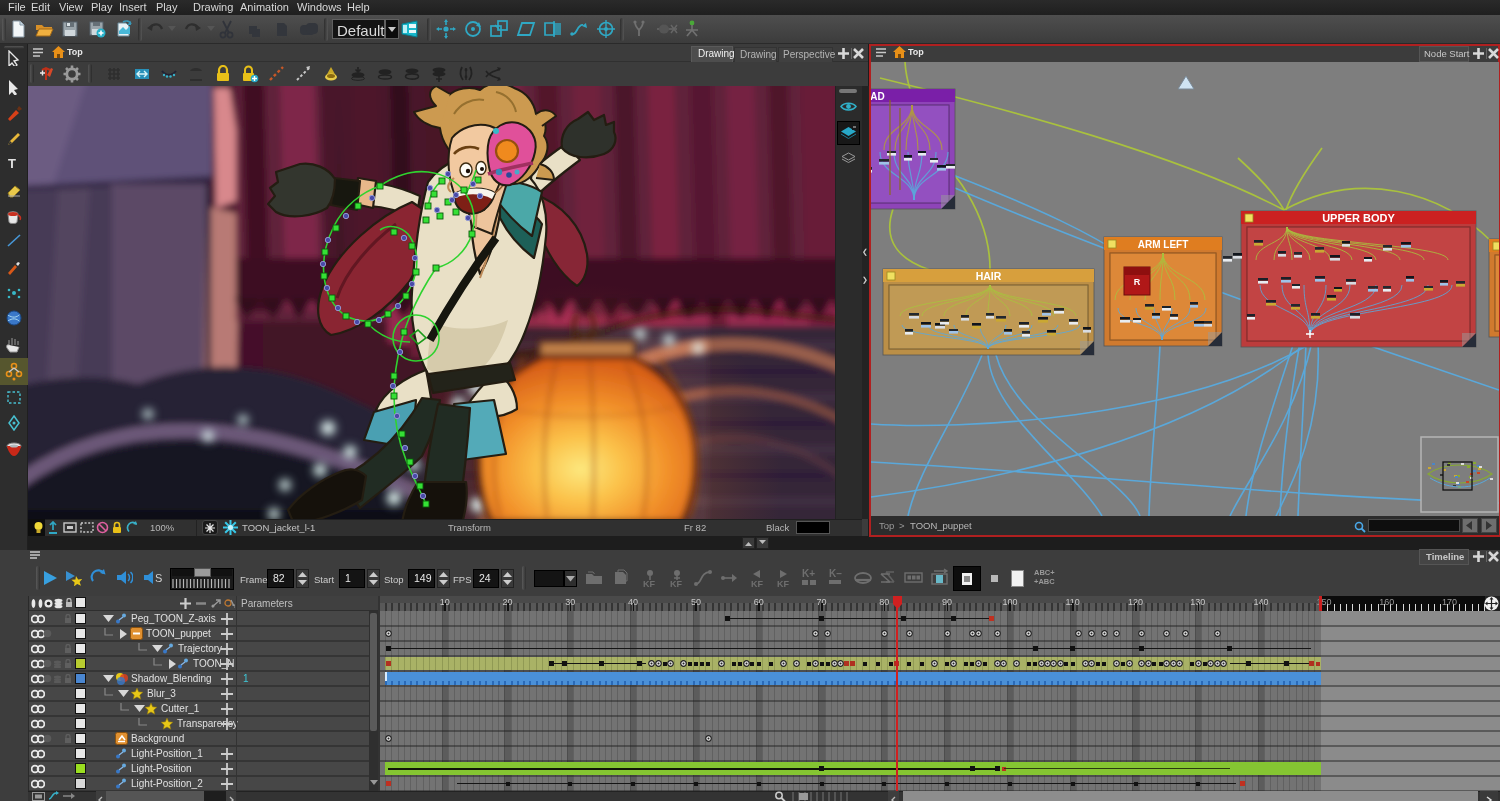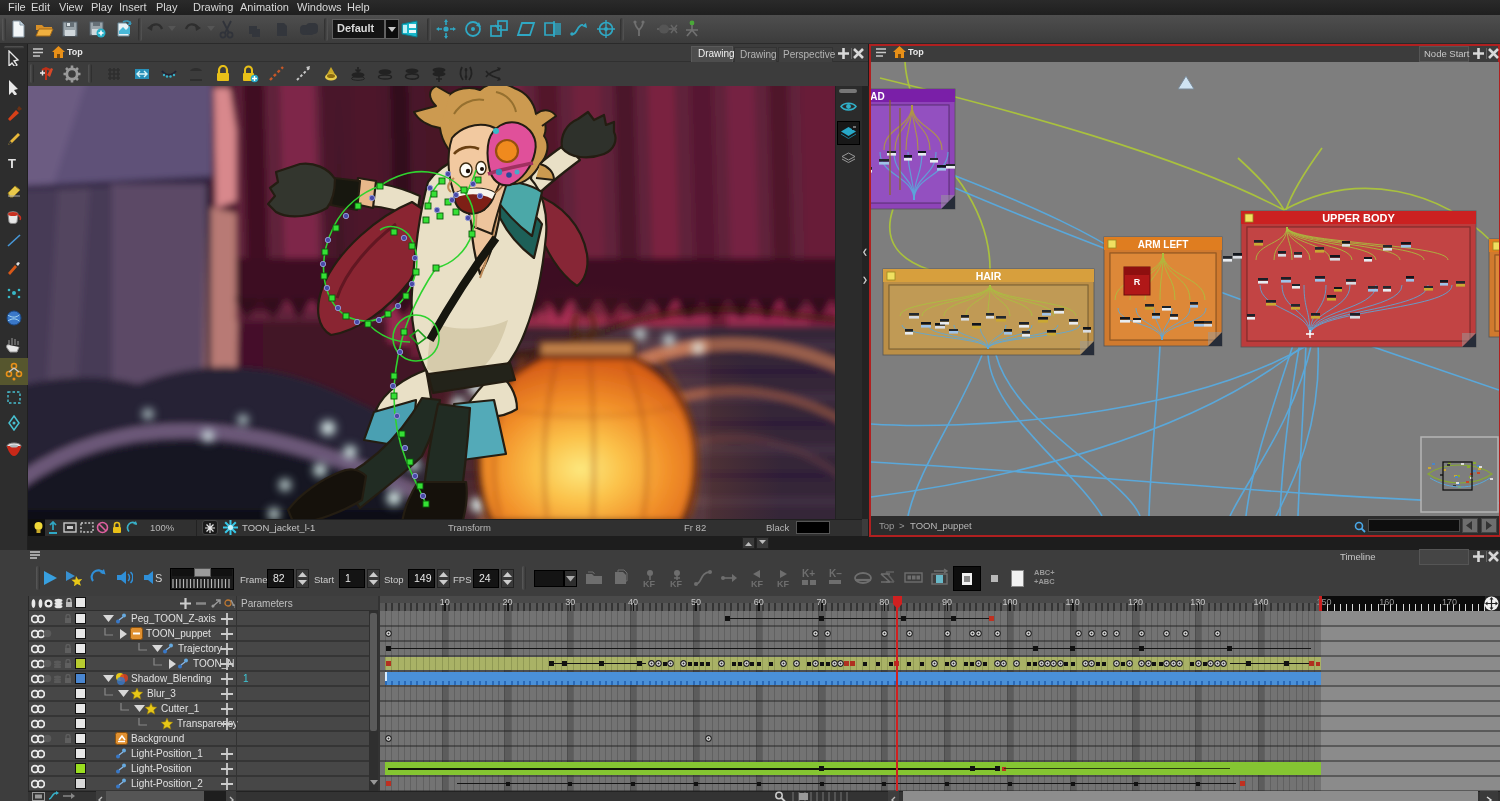--- a/index.html
+++ b/index.html
@@ -75,21 +75,21 @@
     </svg>
     <svg class="ic" style="left:274px;top:21px;" width="16" height="17" viewBox="0 0 16 17">
       <path d="M3 2h7l3 3v10H3z" fill="#33363c"></path>
     </svg>
     <svg class="ic" style="left:298px;top:22px;" width="22" height="15" viewBox="0 0 22 15">
       <rect x="2" y="3" width="15" height="10" rx="4" fill="#33363c"></rect>
       <rect x="8" y="1" width="12" height="11" rx="4" fill="#33363c"></rect>
     </svg>
     <div class="ab" style="left:324px;top:18px;width:4px;height:23px;background:linear-gradient(90deg,#2e2e2e,#555);border-radius:2px;"></div>
     <div class="ab" style="left:332px;top:19px;width:53px;height:20px;background:#141414;border:1px solid #606060;"></div>
-    <div class="txt" style="left:337px;top:22px;font-size:11px;color:#dadada;font-weight:bold;">Default</div>
+    <div class="txt" style="left:337px;top:22px;font-size:15px;color:#dadada;font-weight:normal;">Default</div>
     <div class="ab" style="left:385px;top:19px;width:14px;height:20px;background:#0c0c0c;border:1px solid #606060;"></div>
     <svg class="ic" style="left:387px;top:26px;" width="10" height="7" viewBox="0 0 10 7">
       <path d="M1 1h8l-4 5z" fill="#c8c8c8"></path>
     </svg>
     <svg class="ic" style="left:400px;top:20px;" width="22" height="18" viewBox="0 0 22 18">
       <path d="M2 4l15-3v16l-15-3z" fill="#18b8cc"></path>
       <path d="M2 4l15-3v16l-15-3z" fill="none" stroke="#0a7a8a"></path>
       <rect x="9" y="4" width="7" height="4" fill="#e8f8fa"></rect>
       <rect x="9" y="10" width="7" height="3" fill="#e8f8fa"></rect>
       <rect x="3" y="5" width="4" height="8" fill="#baf0f6"></rect>
@@ -1000,21 +1000,21 @@
     </svg>
     <div class="ab" style="left:1481px;top:518px;width:16px;height:15px;background:#6e6e6e;border:1px solid #444;"></div>
     <svg class="ic" style="left:1485px;top:521px;" width="7" height="9" viewBox="0 0 7 9">
       <path d="M1 0l6 4.5L1 9z" fill="#333"></path>
     </svg>
     <div class="ab" style="left:0.0px;top:550.0px;width:1500.0px;height:251.0px;background:#3d3d3d;"></div>
     <svg class="ic" style="left:30.0px;top:551.0px;" width="11" height="9" viewBox="0 0 11 9">
       <path d="M0 1h10M0 4h10M0 7h7" stroke="#c8c8c8" stroke-width="1.4"></path>
     </svg>
     <div class="ab" style="left:1419.0px;top:549.0px;width:50.0px;height:16.0px;background:#454545;border:1px solid #555;"></div>
-    <div class="txt" style="left:1340px;top:551.0px;font-size:9.5px;color:#c8c8c8;font-weight:normal;">Timeline</div>
+    <div class="txt" style="left:1426.0px;top:551.0px;font-size:9.5px;color:#c8c8c8;font-weight:bold;">Timeline</div>
     <svg class="ic" style="left:1473.0px;top:551.0px;" width="11" height="11" viewBox="0 0 11 11">
       <path d="M5.5 0v11M0 5.5h11" stroke="#d8d8d8" stroke-width="2.6"></path>
     </svg>
     <div class="ab" style="left:1486.0px;top:551.0px;width:1.0px;height:11.0px;background:#666;"></div>
     <svg class="ic" style="left:1488.0px;top:551.0px;" width="11" height="11" viewBox="0 0 11 11">
       <path d="M1 1l9 9M10 1l-9 9" stroke="#d8d8d8" stroke-width="2.6"></path>
     </svg>
     <div class="ab" style="left:36.0px;top:566.0px;width:4.0px;height:24.0px;background:linear-gradient(90deg,#5a5a5a,#2e2e2e);border-radius:2px;"></div>
     <svg class="ic" style="left:42.0px;top:570.0px;" width="16" height="16" viewBox="0 0 16 16">
       <path d="M2 1l13 7-13 7z" fill="#38a0e0"></path>

